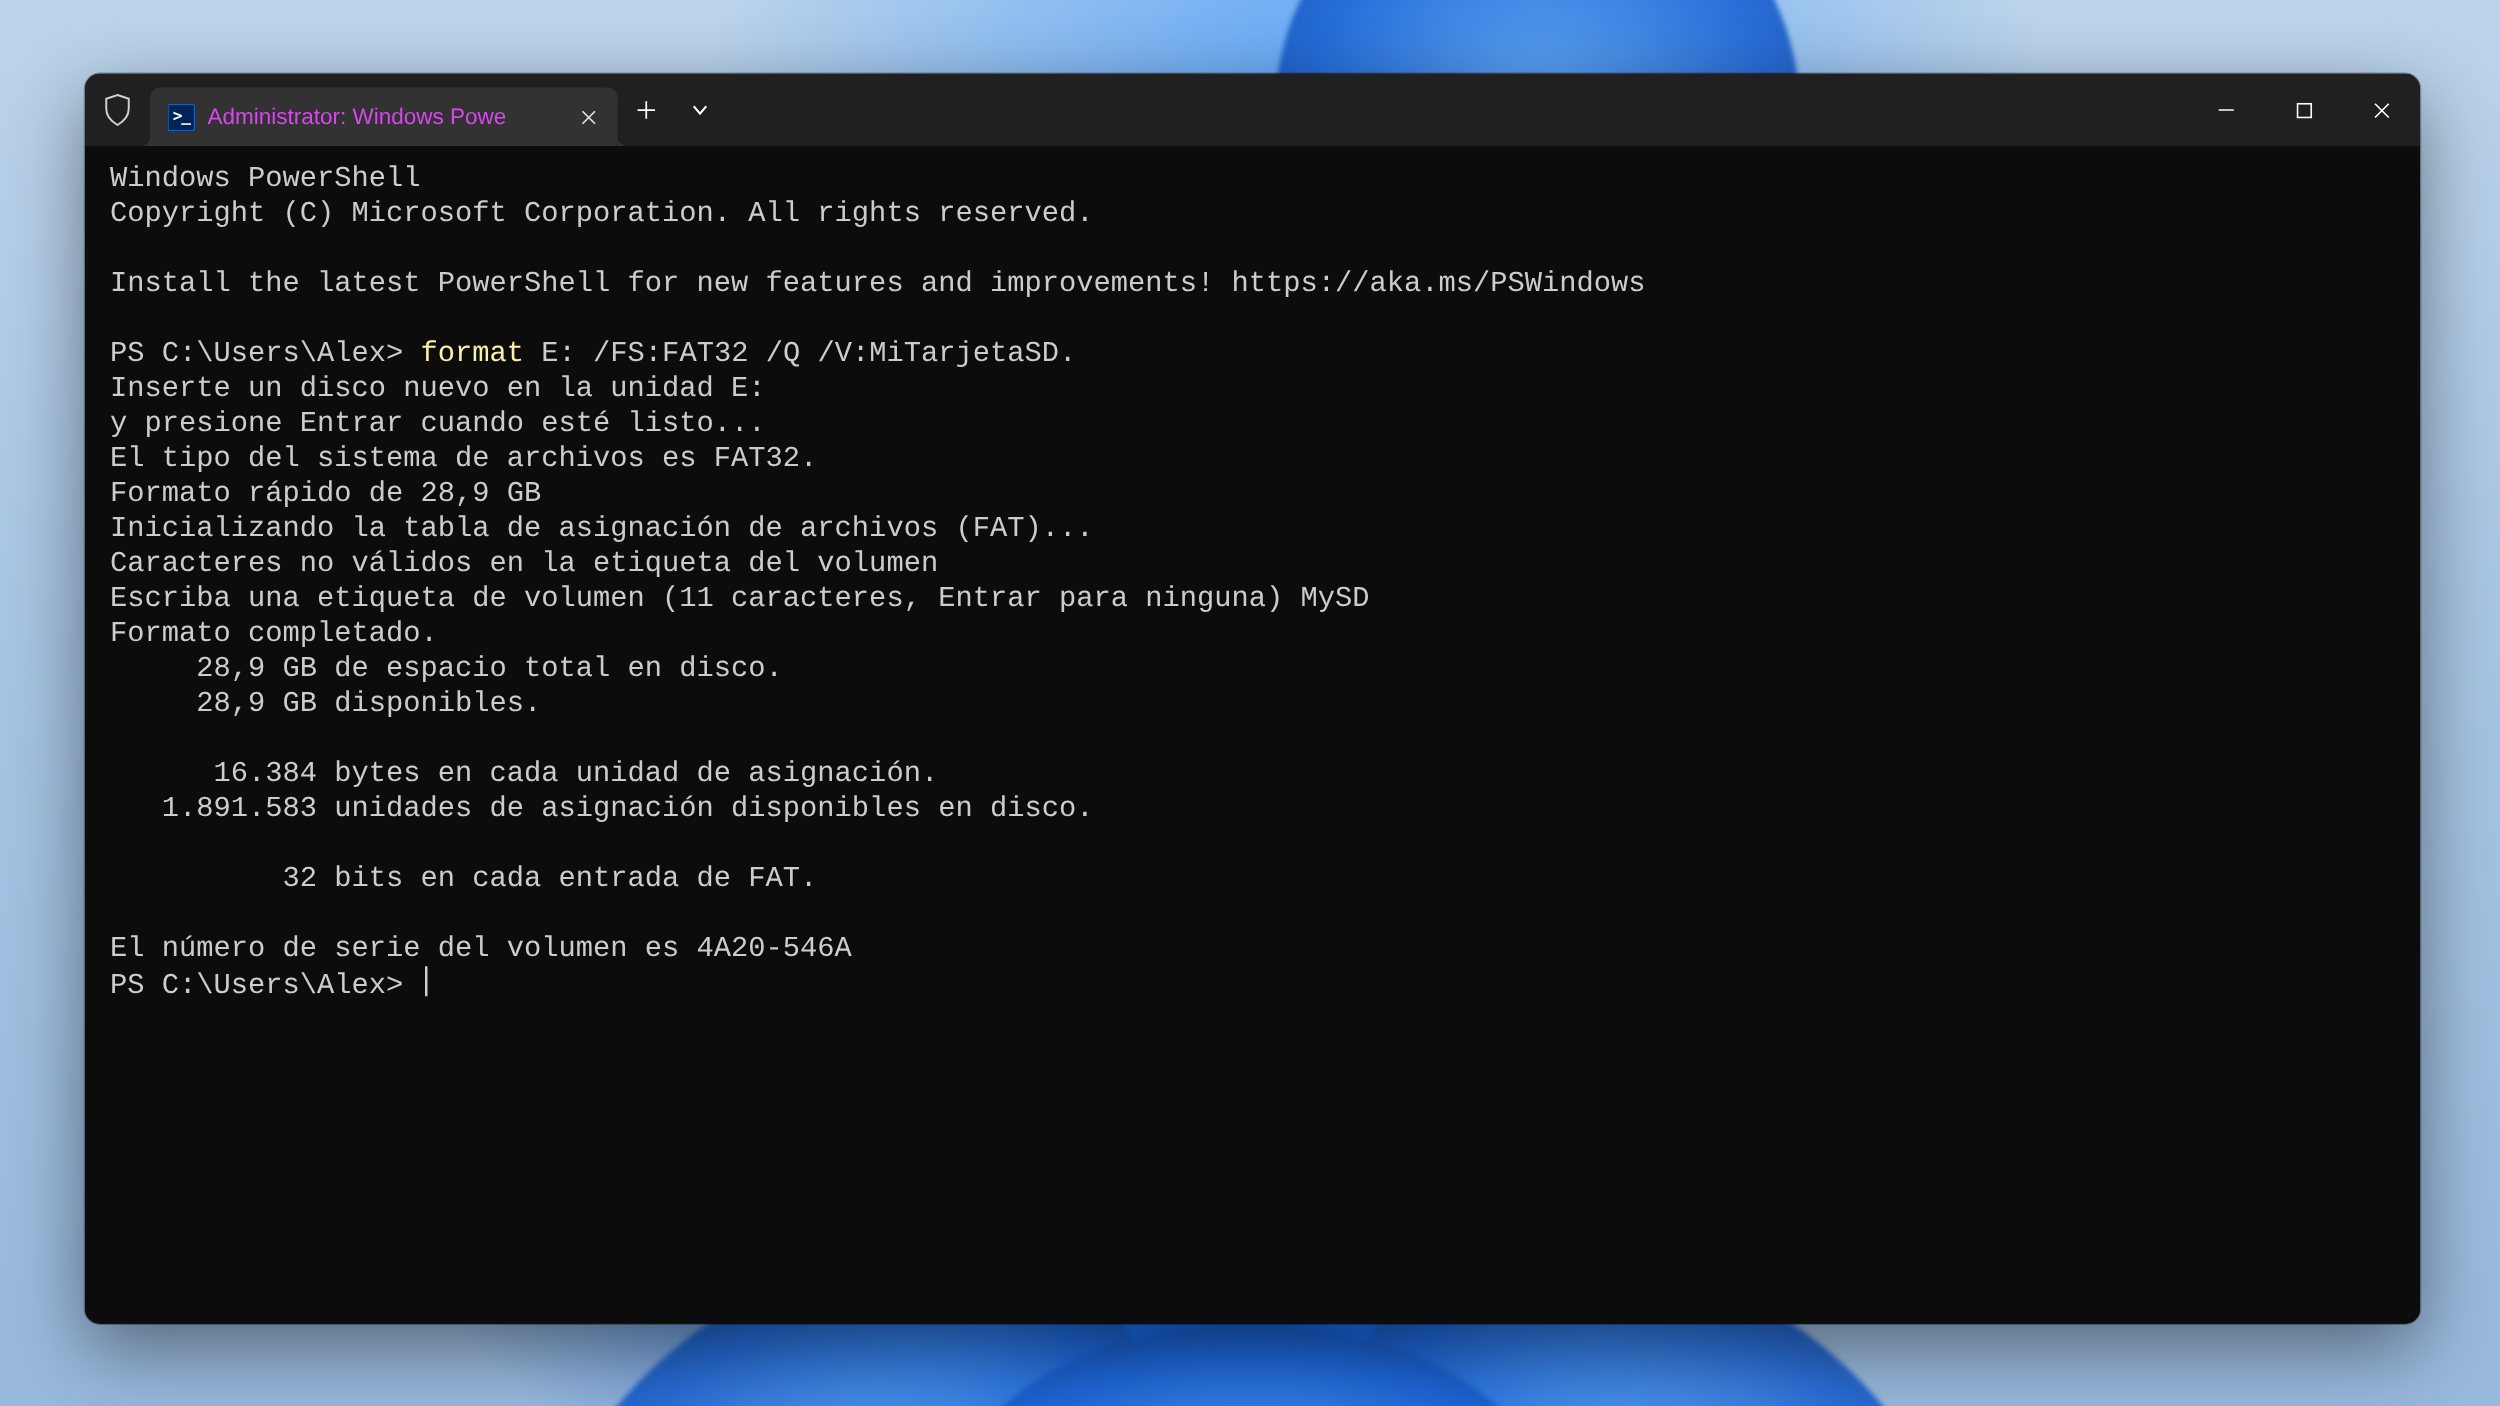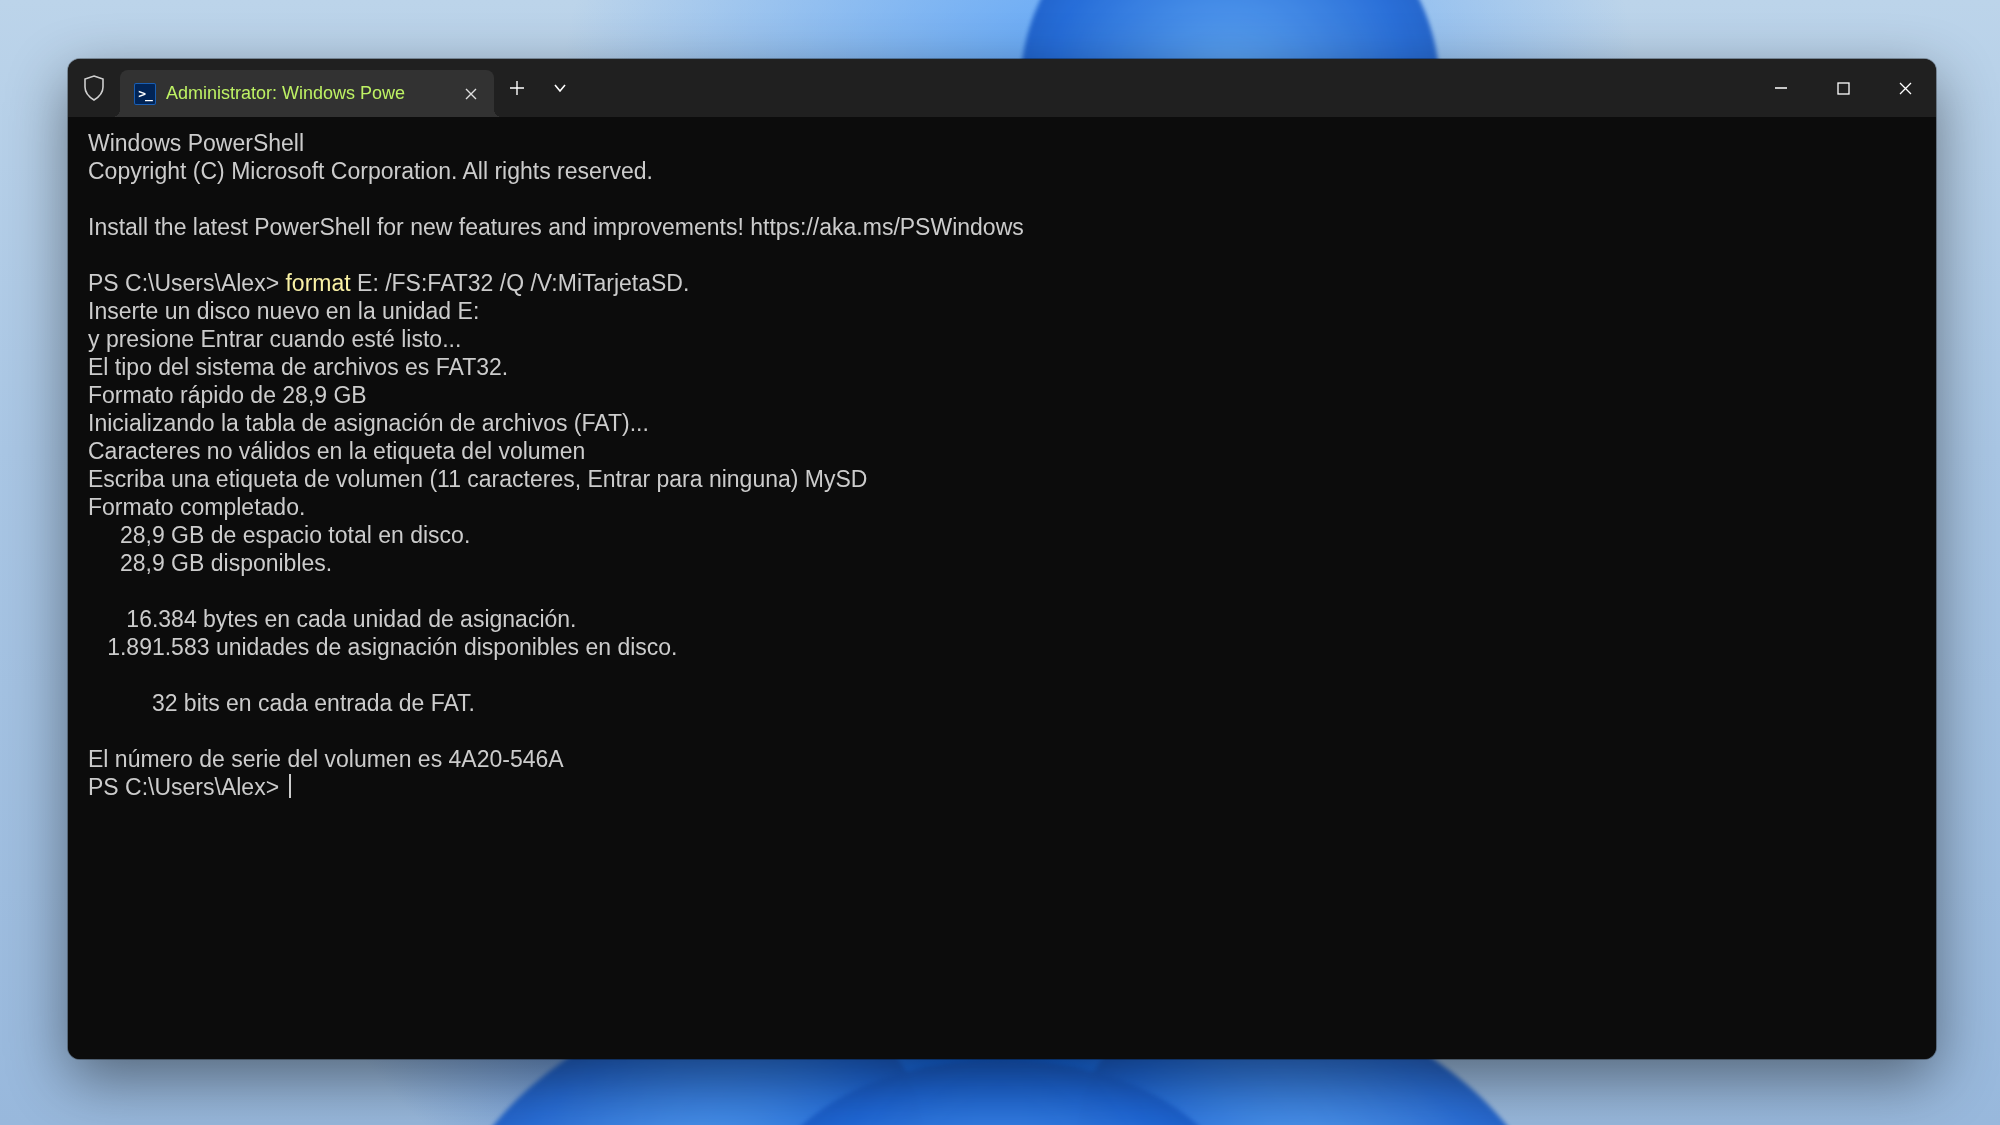--- a/index.html
+++ b/index.html
@@ -38,31 +38,31 @@
   }
   .tab:before{
     content:"";position:absolute;left:-8px;bottom:0;width:8px;height:8px;background:#323232;
     mask:radial-gradient(circle at 0 0,transparent 8px,#000 8px);
   }
   .ps-icon{
     width:22px;height:22px;background:#012456;border-radius:2px;display:flex;align-items:center;justify-content:center;
     box-shadow:inset 0 0 0 1px #1a5fb4;
   }
   .ps-icon span{color:#fff;font-size:13px;font-weight:700;font-family:Consolas,monospace;letter-spacing:-1px;}
-  .tab-title{font-size:18px;white-space:nowrap;overflow:hidden;text-overflow:clip;flex:1;color:#bef264;}
+  .tab-title{font-size:18px;white-space:nowrap;overflow:hidden;text-overflow:clip;flex:1;color:#d946ef;}
   .tab-close{width:22px;height:22px;display:flex;align-items:center;justify-content:center;color:#fff;opacity:.85;cursor:pointer;}
   .newtab{width:46px;display:flex;align-items:center;justify-content:center;color:#fff;font-size:22px;cursor:pointer;}
   .dd{width:40px;display:flex;align-items:center;justify-content:center;color:#fff;cursor:pointer;}
   .spacer{flex:1;}
   .win-btns{display:flex;}
   .win-btn{width:62px;display:flex;align-items:center;justify-content:center;color:#fff;cursor:pointer;}
   
   .term{
     position:absolute;left:0;right:0;top:58px;bottom:0;background:#0c0c0c;
-    font-family:Liberation Sans, sans-serif;font-size:23px;line-height:28px;
+    font-family:Liberation Mono, monospace;font-size:23px;line-height:28px;
     color:#cccccc;padding:12px 10px 10px 20px;white-space:pre;letter-spacing:0;
   }
   .cmd-highlight{color:#f9f1a5;}
   .cursor{display:inline-block;width:2px;height:24px;background:#cccccc;vertical-align:-3px;margin-left:4px;}
   svg{display:block;}
 </style>
 </head>
 <body>
 
 <div class="desktop">

